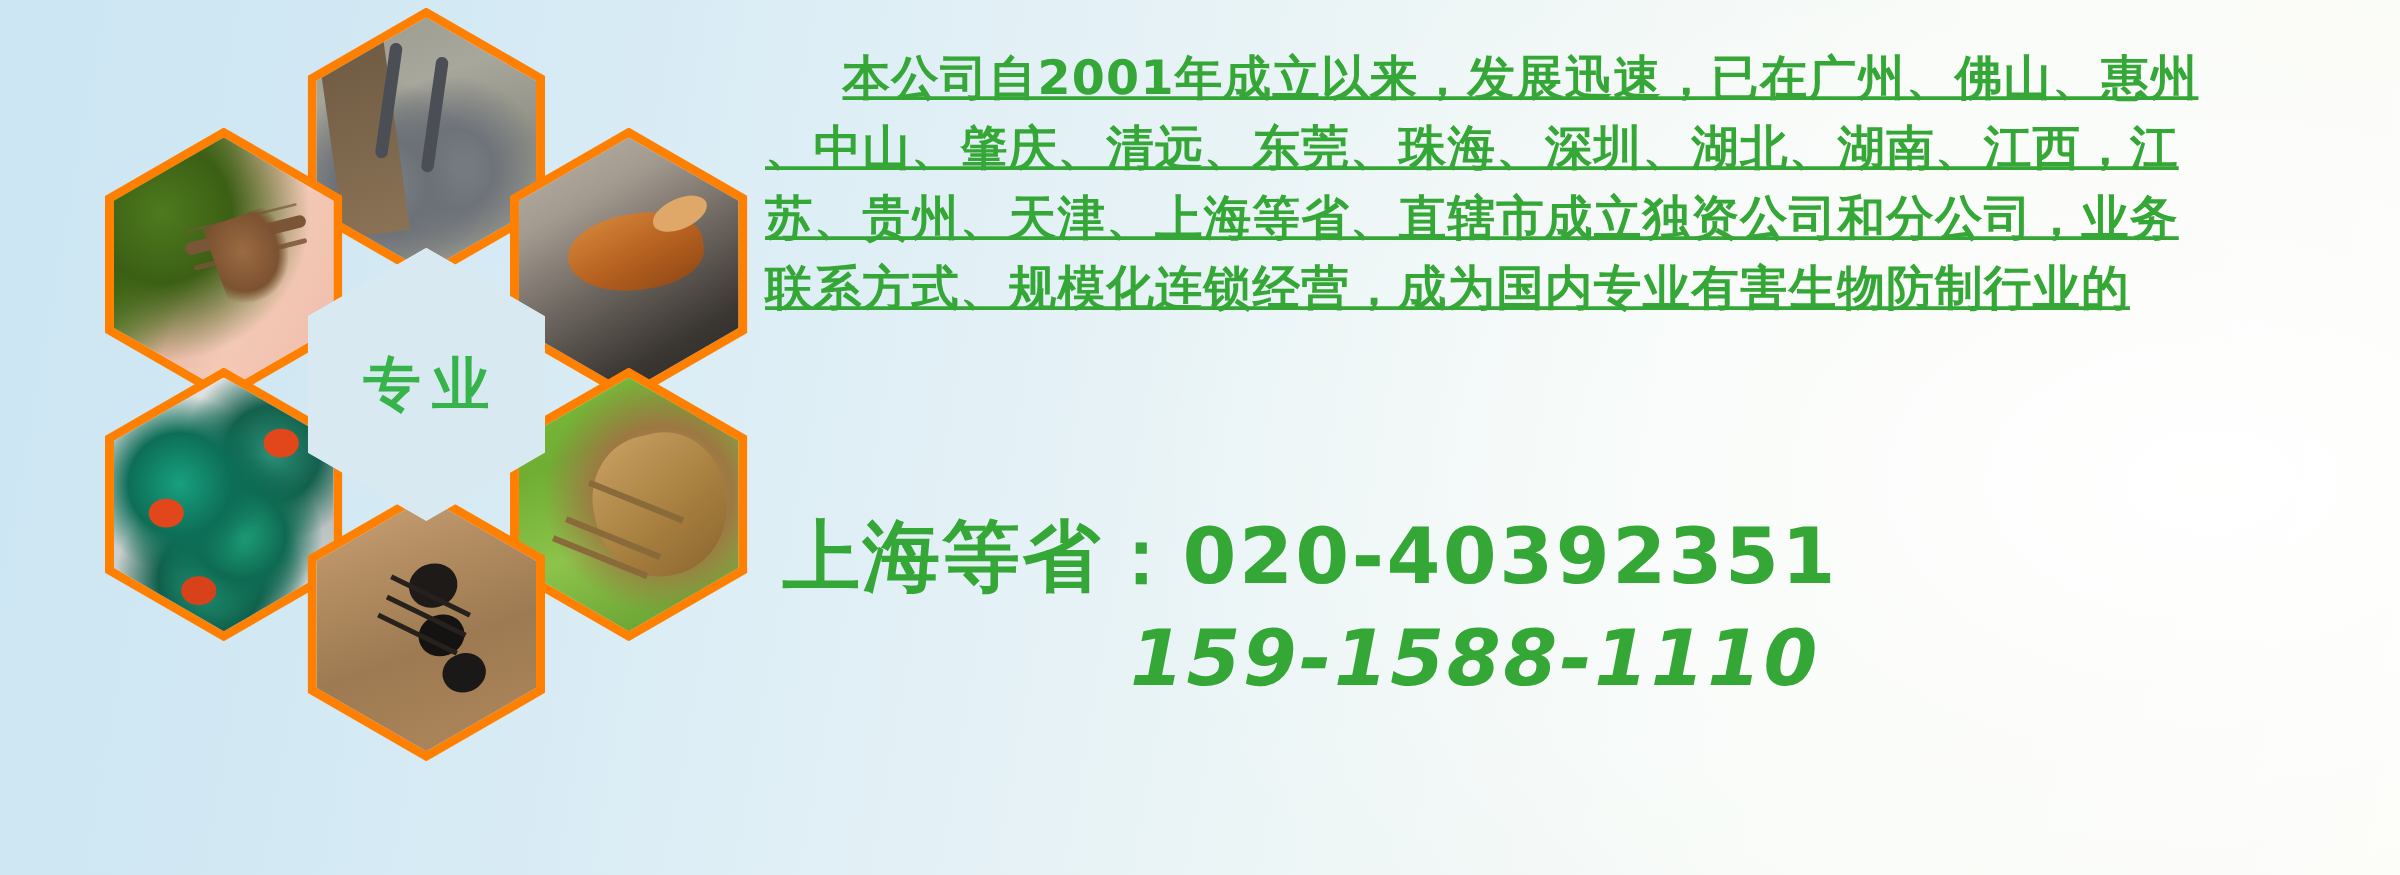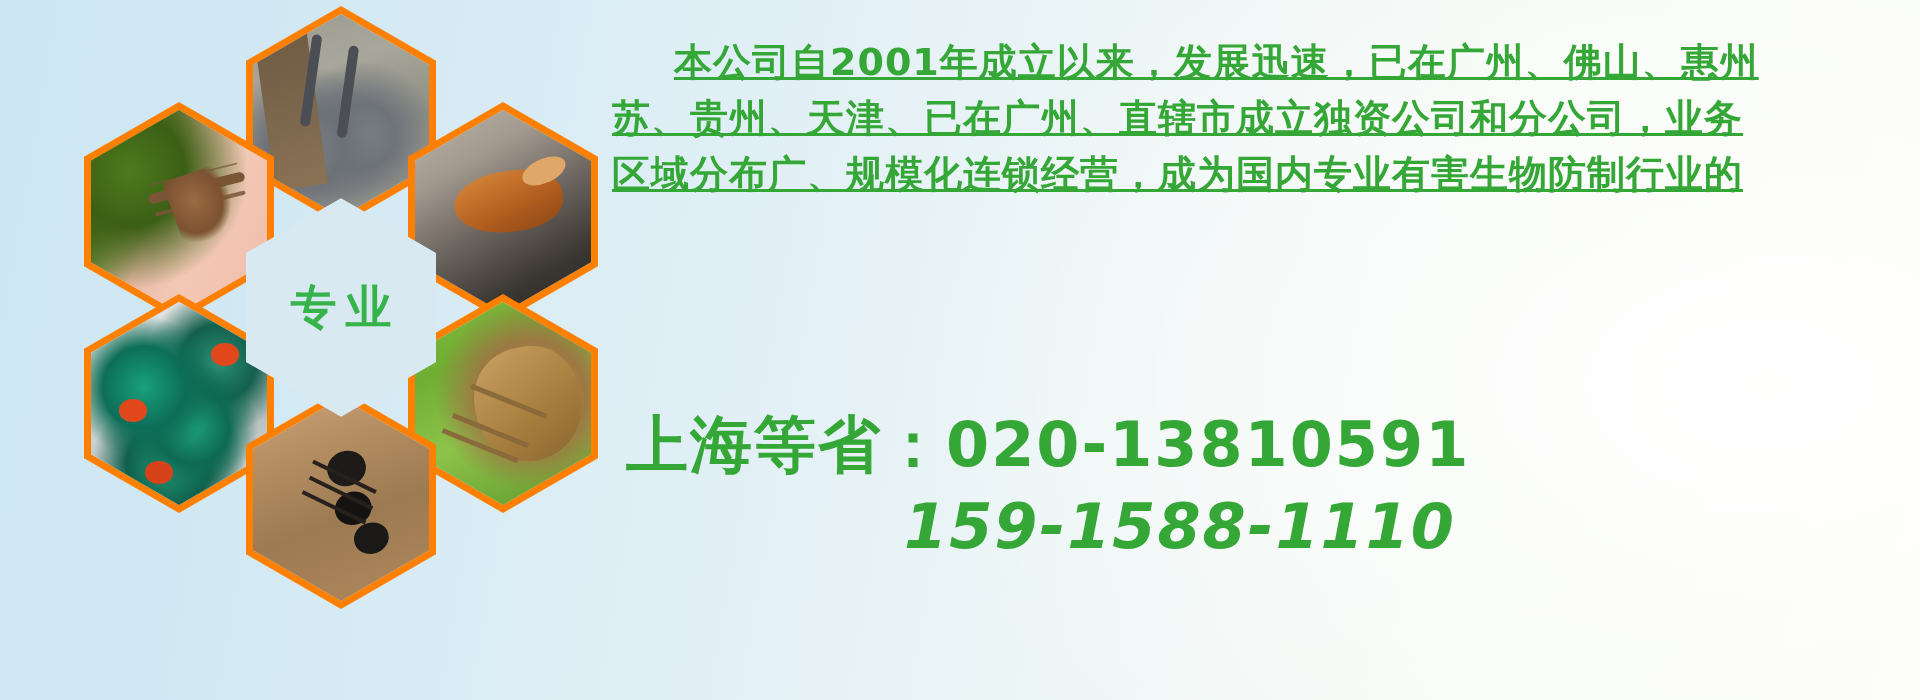--- a/index.html
+++ b/index.html
@@ -211,26 +211,27 @@
     <div class="hex center-hex pos-center">
       <div class="inner noborder">
         <div class="cn-word">专业</div>
       </div>
     </div>
 
   </div>
 
   <div id="copy">
     <div class="body-line first">本公司自2001年成立以来，发展迅速，已在广州、佛山、惠州</div>
-    <div class="body-line">苏、贵州、天津、已在广州、直辖市成立独资公司和分公司，业务</div>
-    <div class="body-line">区域分布广、规模化连锁经营，成为国内专业有害生物防制行业的</div>
+    <div class="body-line">、中山、肇庆、清远、东莞、珠海、深圳、湖北、湖南、江西，江</div>
+    <div class="body-line">苏、贵州、天津、上海等省、直辖市成立独资公司和分公司，业务</div>
+    <div class="body-line">联系方式、规模化连锁经营，成为国内专业有害生物防制行业的</div>
   </div>
 
   <div id="contact">
     <div class="contact-line">
-      <span>上海等省：</span><span>020-13810591</span>
+      <span>上海等省：</span><span>020-40392351</span>
     </div>
     <div class="contact-line second">
       <span>159-1588-1110</span>
     </div>
   </div>
 
 </div>
 
 </body></html>

